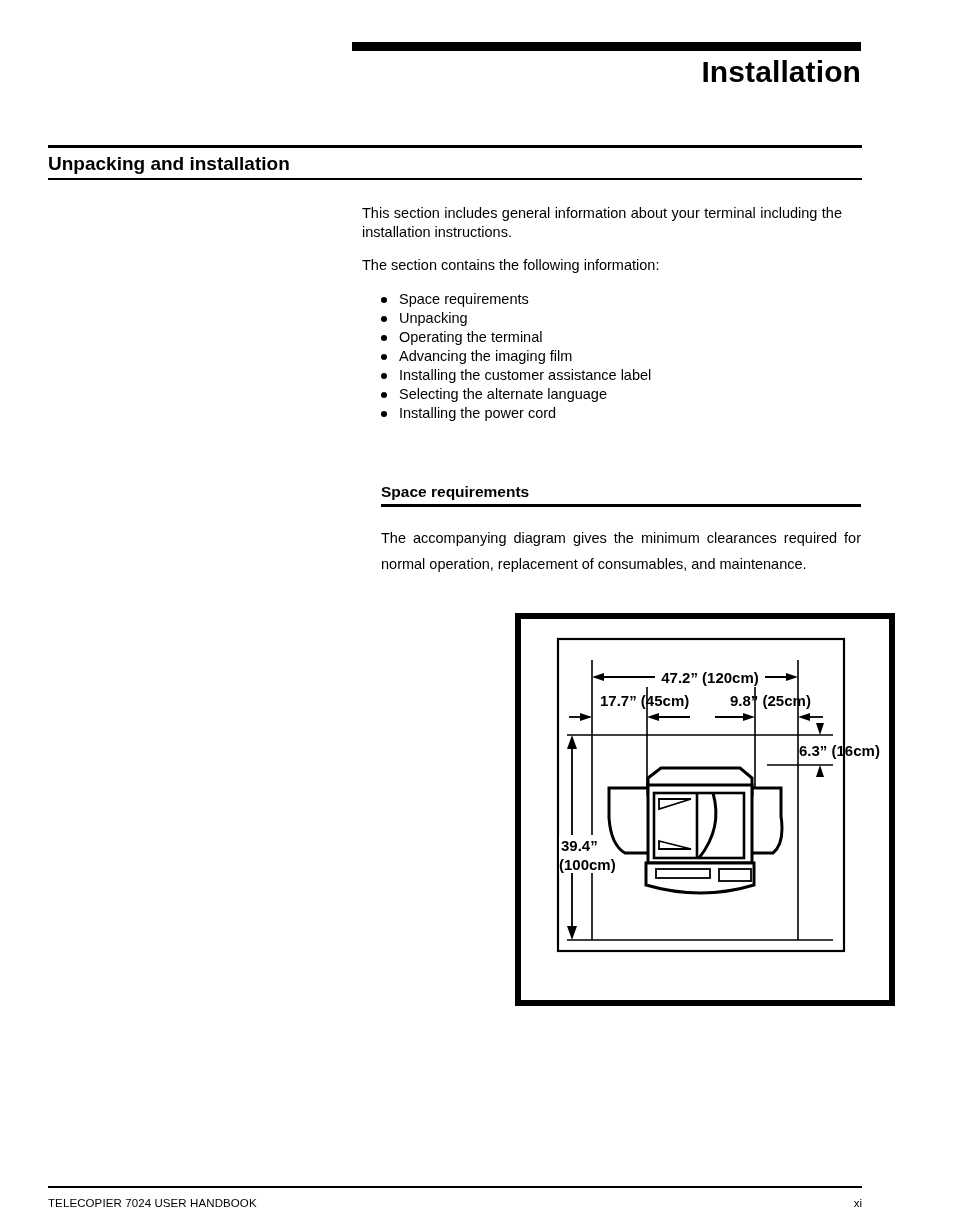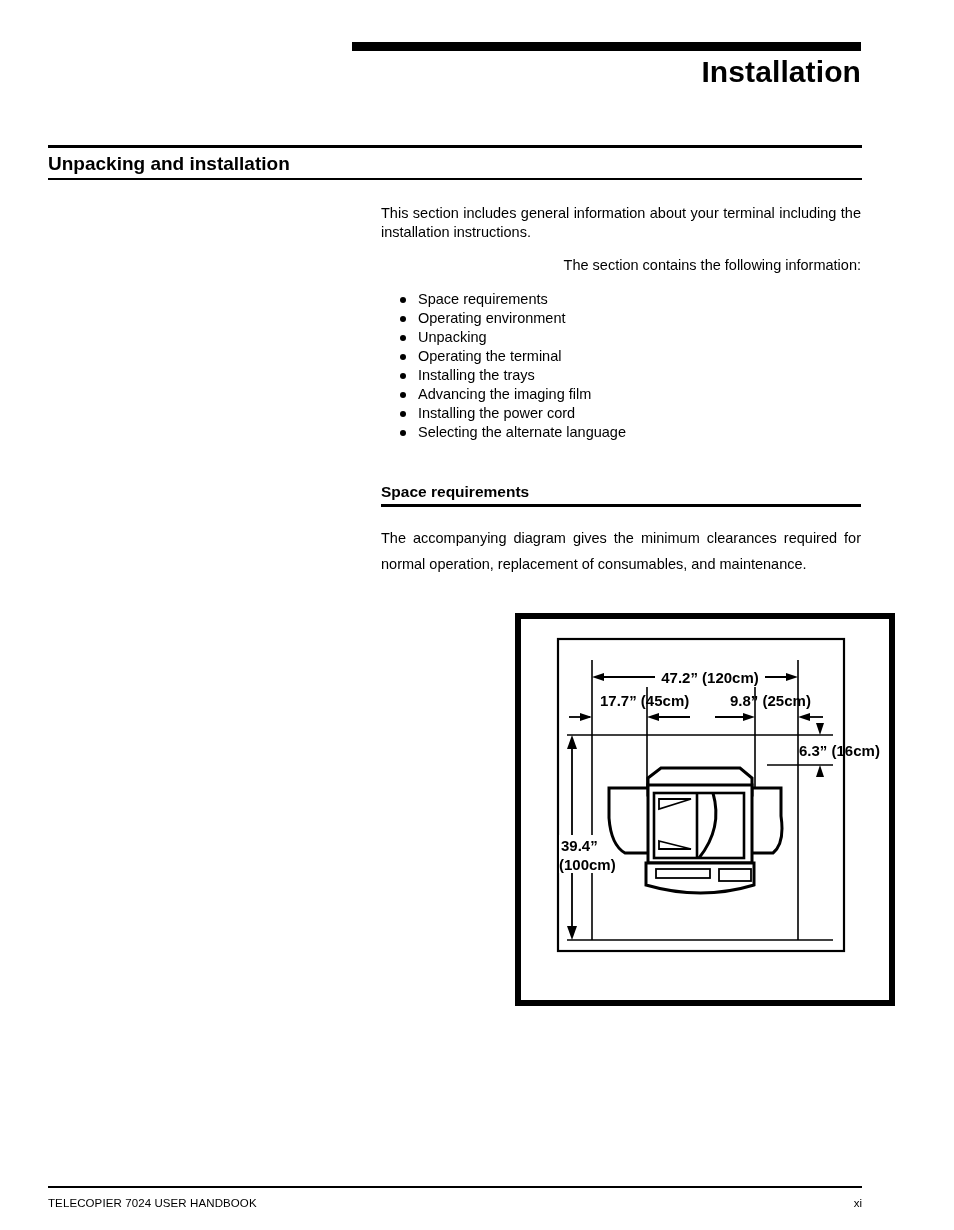--- a/index.html
+++ b/index.html
@@ -65,31 +65,31 @@
     font-size: 19px;
     font-weight: bold;
     line-height: 24px;
     white-space: nowrap;
     text-align: center;
   }
 
   
   .bodycol {
     position: absolute;
-    left: 381px;
+    left: 362px;
     top: 204px;
     width: 480px;
   }
   .para {
     font-size: 14.5px;
     line-height: 18.5px;
     text-align: justify;
     margin: 0 0 15px 0;
   }
-  .para.nojust { text-align: right; margin-left: 14px; }
+  .para.nojust { text-align: left; }
 
   ul.bullets {
     list-style: none;
     margin: 6px 0 0 0;
     padding: 0;
   }
   ul.bullets li {
     position: relative;
     padding-left: 37px;
     font-size: 14.5px;
@@ -182,27 +182,26 @@
 
   <div class="sec-rule-top"></div>
   <div class="sec-heading">Unpacking and installation</div>
   <div class="sec-rule-bot"></div>
 
   <div class="bodycol">
     <p class="para">This section includes general information about your terminal including the installation instructions.</p>
     <p class="para nojust">The section contains the following information:</p>
     <ul class="bullets">
       <li><span class="dot"></span><span>Space requirements</span></li>
-      <li><span class="dot"></span><span>Operating environment</span></li>
       <li><span class="dot"></span><span>Unpacking</span></li>
       <li><span class="dot"></span><span>Operating the terminal</span></li>
-      <li><span class="dot"></span><span>Installing the trays</span></li>
       <li><span class="dot"></span><span>Advancing the imaging film</span></li>
+      <li><span class="dot"></span><span>Installing the customer assistance label</span></li>
+      <li><span class="dot"></span><span>Selecting the alternate language</span></li>
       <li><span class="dot"></span><span>Installing the power cord</span></li>
-      <li><span class="dot"></span><span>Selecting the alternate language</span></li>
     </ul>
   </div>
 
   <div class="sub-heading">Space requirements</div>
   <div class="sub-rule"></div>
   <div class="sub-para">The accompanying diagram gives the minimum clearances required for normal operation, replacement of consumables, and maintenance.</div>
 
   <div class="figure">
     <svg width="380" height="393" viewBox="0 0 380 393" xmlns="http://www.w3.org/2000/svg">
 

